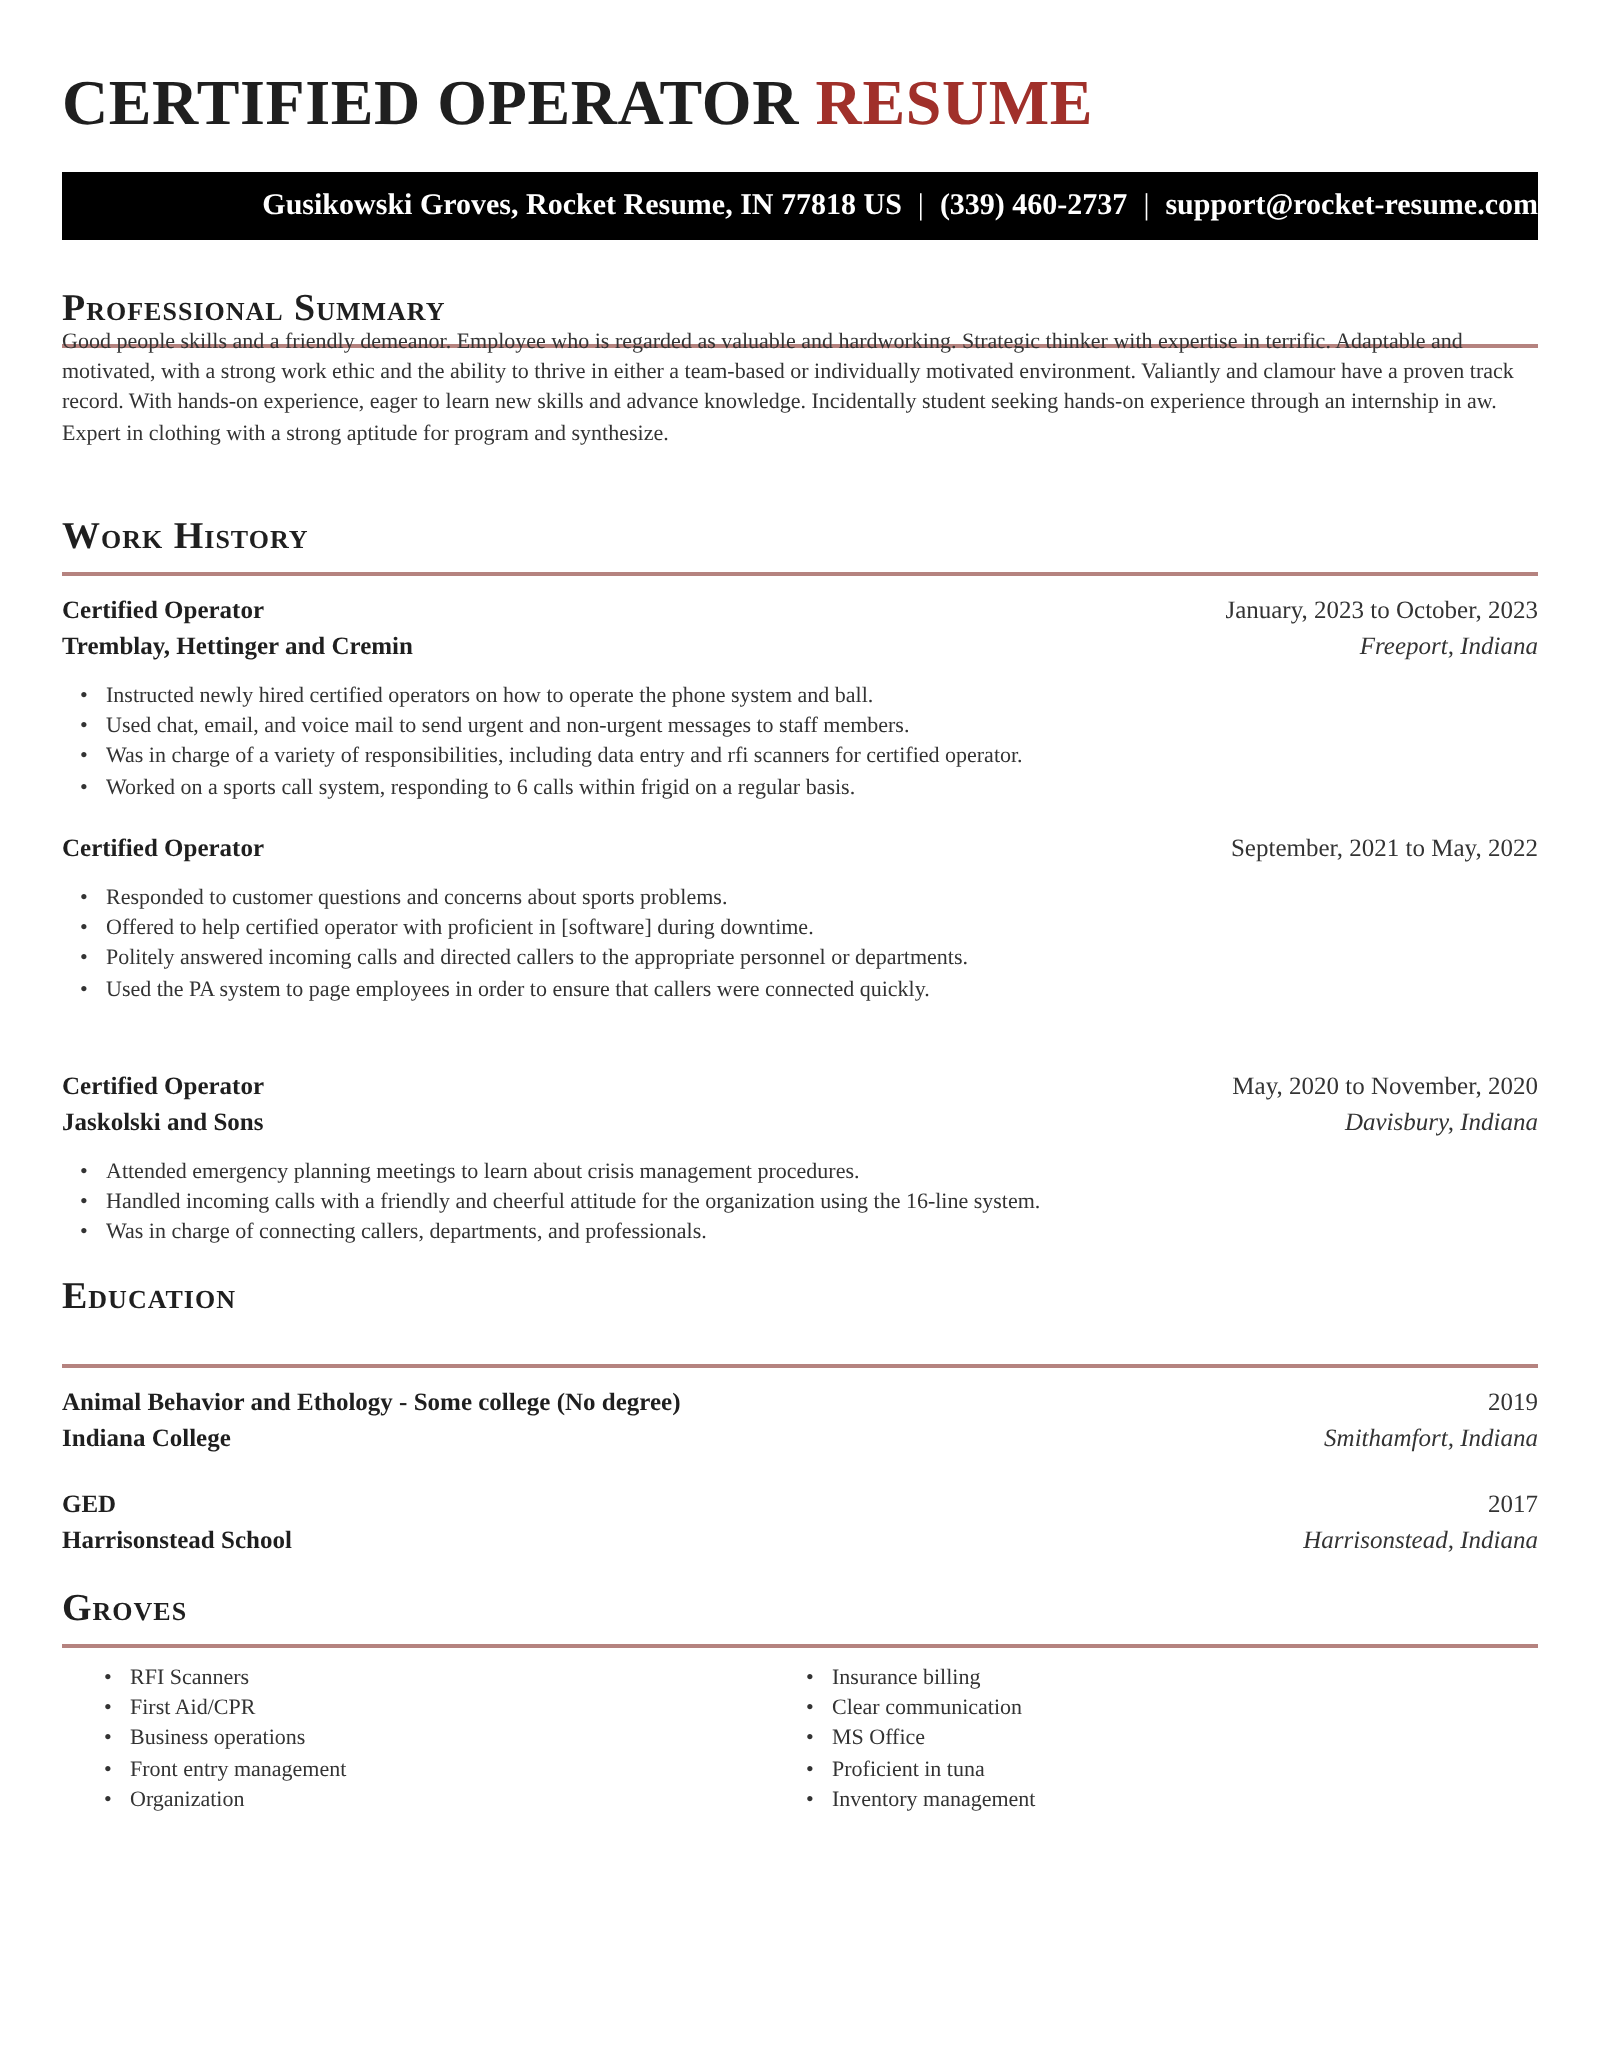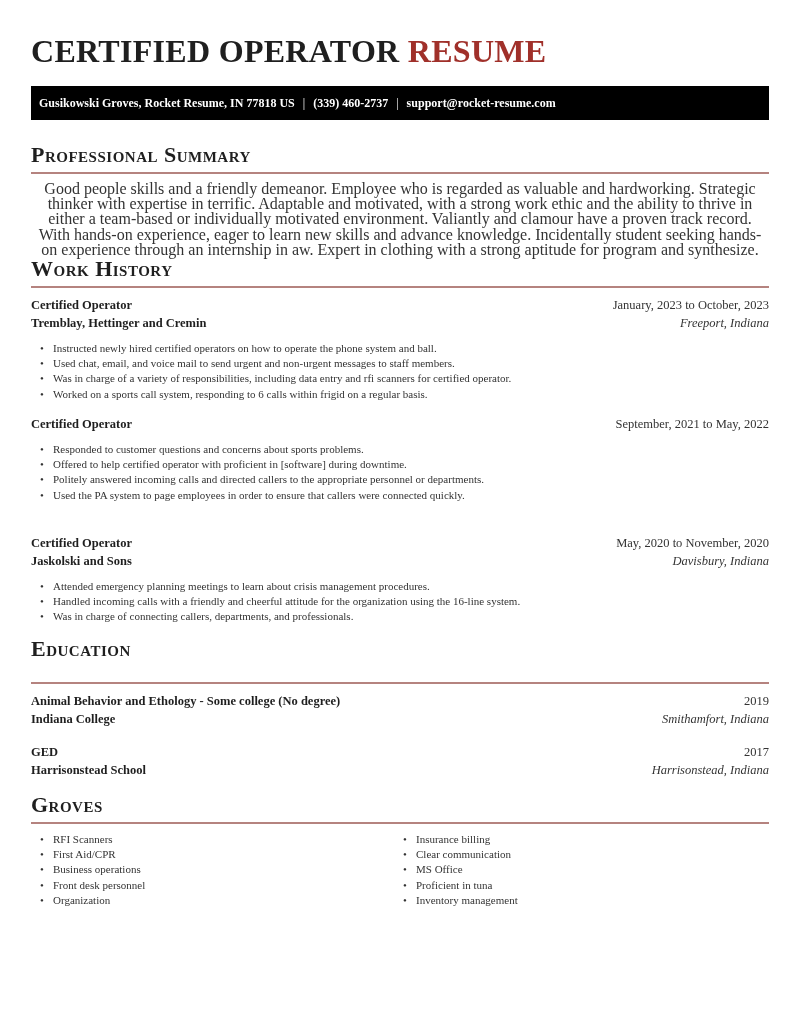--- a/index.html
+++ b/index.html
@@ -24,51 +24,51 @@
       color: #1f1f1f;
     }
     .title .accent { color: #a0302a; }
 
     .contact-bar {
       position: absolute; left: 0; top: 86px;
       width: 738px; height: 34px;
       background: #000000;
       color: #ffffff;
       font-weight: bold;
-      font-size: 12px;
+      font-size: 15px;
       line-height: 34px;
       box-sizing: border-box;
       padding-left: 8px;
       white-space: nowrap;
+      text-align: right;
     }
     .contact-bar .sep { padding: 0 8px; font-weight: normal; }
 
     .section-heading {
       position: absolute; left: 0;
       width: 738px;
       font-variant: small-caps;
       font-weight: bold;
-      font-size: 22px;
+      font-size: 19px;
       line-height: 26px;
       color: #1f1f1f;
       letter-spacing: 0.5px;
     }
     .rule {
       position: absolute; left: 0;
       width: 738px; height: 2px;
       background: #b5837f;
     }
 
     .summary {
-      position: absolute; left: 0; top: 181px;
+      position: absolute; left: 0; top: 164px;
       width: 738px;
-      font-size: 16px;
+      font-size: 11px;
       line-height: 15.2px;
       color: #333333;
-      text-align: center;
     }
 
     .job { position: absolute; left: 0; width: 738px; }
     .row { position: relative; height: 18px; font-size: 12.5px; line-height: 18px; }
     .row .left { position: absolute; left: 0; font-weight: bold; color: #1f1f1f; white-space: nowrap; }
     .row .right { position: absolute; right: 0; color: #333333; white-space: nowrap; }
     .row .right.italic { font-style: italic; }
 
     ul.bullets {
       margin: 0; padding: 0 0 0 22px;
@@ -79,21 +79,21 @@
     }
     ul.bullets li { position: relative; }
     ul.bullets li::before {
       content: "\2022";
       position: absolute; left: -13px; top: 0;
       color: #333333;
     }
 
     .skills { position: absolute; left: 0; top: 832px; width: 738px; }
     .skills .col { position: absolute; top: 0; width: 360px; }
-    .skills .col.left { left: 0; }
+    .skills .col.left { left: 12px; }
     .skills .col.right { left: 363px; }
   </style>
 </head>
 <body>
 
 <div class="page">
 
   <div class="title">
     <span>CERTIFIED OPERATOR</span>
     <span class="accent">RESUME</span>
@@ -182,21 +182,21 @@
   </div>
 
   <div class="section-heading" style="top:792px;">Groves</div>
   <div class="rule" style="top:822px;"></div>
 
   <div class="skills">
     <ul class="bullets col left">
       <li>RFI Scanners</li>
       <li>First Aid/CPR</li>
       <li>Business operations</li>
-      <li>Front desk personnel</li>
+      <li>Front entry management</li>
       <li>Organization</li>
     </ul>
     <ul class="bullets col right">
       <li>Insurance billing</li>
       <li>Clear communication</li>
       <li>MS Office</li>
       <li>Proficient in tuna</li>
       <li>Inventory management</li>
     </ul>
   </div>

